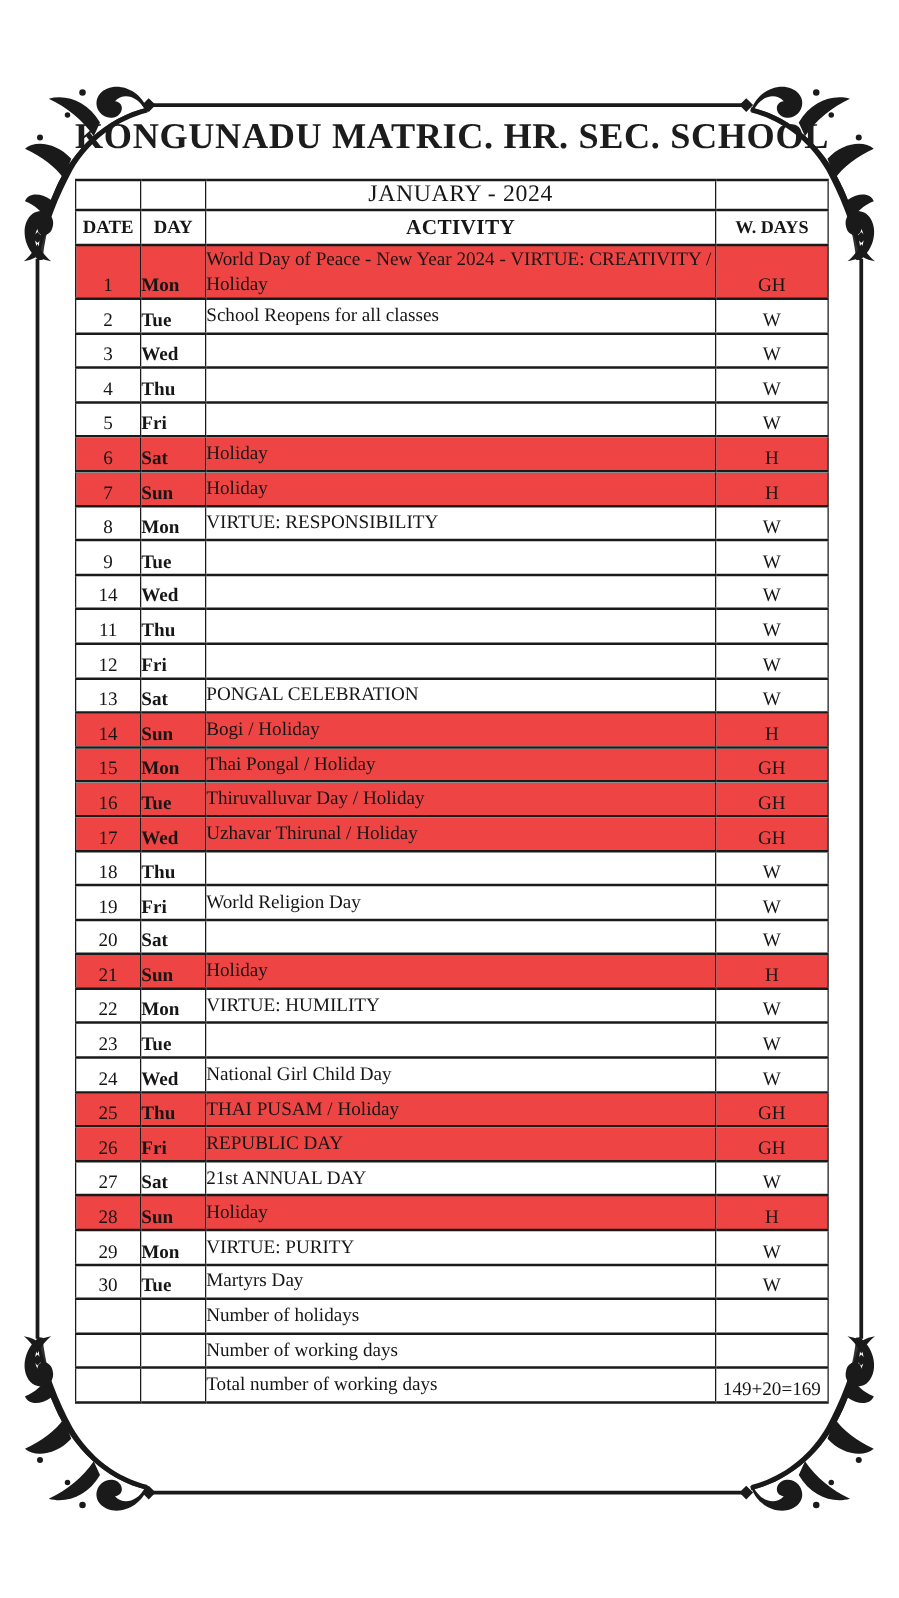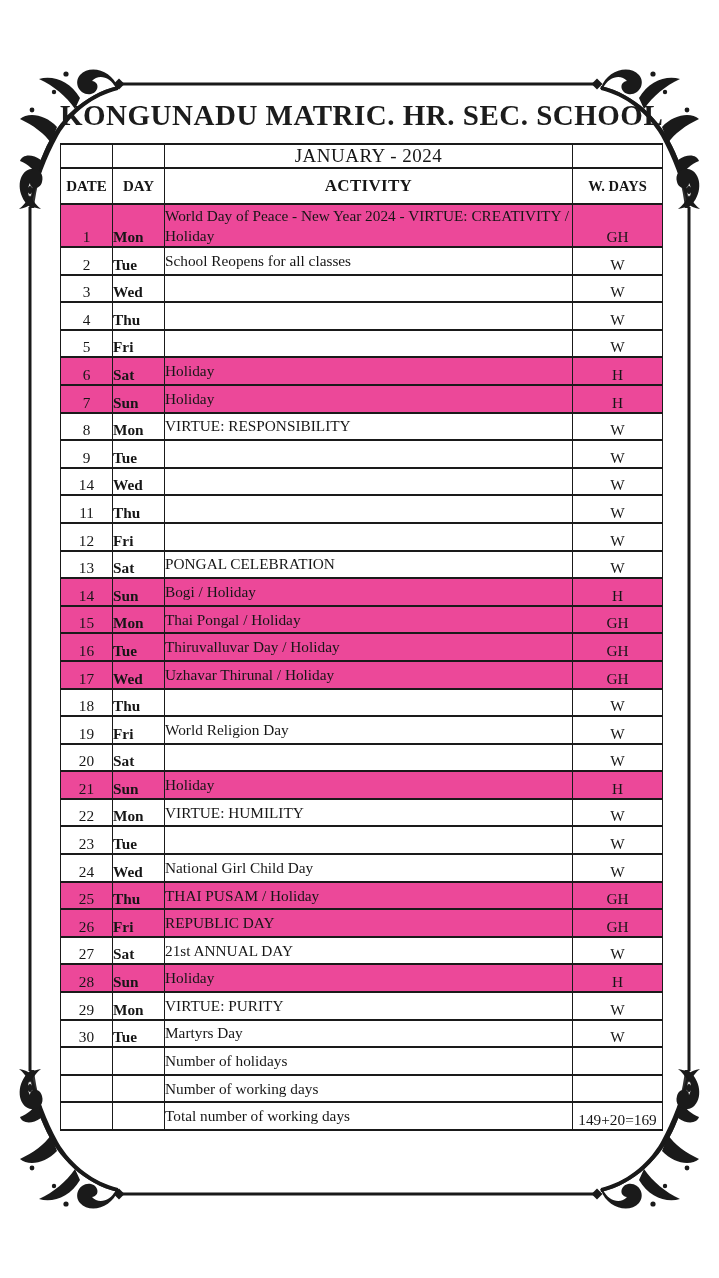--- a/index.html
+++ b/index.html
@@ -2,48 +2,48 @@
 <html><head>
 <meta charset="utf-8">
 <style>
   html,body{margin:0;padding:0;background:#fff;}
   .page{
     position:relative;width:719px;height:1278px;background:#ffffff;
     font-family:"Liberation Serif","DejaVu Serif",serif;color:#1a1a1a;overflow:hidden;
   }
   .frame{position:absolute;left:0;top:0;width:719px;height:1278px;}
   .title{
-    position:absolute;top:99px;left:60px;width:602px;margin:0;
+    position:absolute;top:93px;left:60px;width:602px;margin:0;
     text-align:center;font-size:29px;font-weight:bold;letter-spacing:0.5px;
     white-space:nowrap;color:#1c1c1c;
   }
   table.cal{
     position:absolute;top:143px;left:60px;width:602px;
     border-collapse:collapse;table-layout:fixed;
     font-size:15.3px;color:#161616;
   }
   .cal td,.cal th{
     border-left:1.5px solid #1a1a1a;border-right:1.5px solid #1a1a1a;
     border-top:2.2px solid #1a1a1a;border-bottom:2.2px solid #1a1a1a;
     padding:0;overflow:hidden;
   }
   tr.month-row{height:19px;}
-  tr.head-row{height:36px;margin-top:9px;}
+  tr.head-row{height:28px;margin-top:9px;}
   tr.r{height:27.6px;}
   tr.tall{height:43px;}
   .month-cell{text-align:center;font-size:19px;letter-spacing:0.5px;vertical-align:middle;}
   .head-row th{font-weight:bold;text-align:center;vertical-align:middle;}
   .th-date,.th-day{font-size:15px;}
   .th-activity{font-size:17px;letter-spacing:0.3px;}
   .th-wdays{font-size:14.5px;}
   .td-date{text-align:center;vertical-align:bottom;padding-bottom:3px;}
   .td-day{text-align:left;padding-left:9px;vertical-align:bottom;padding-bottom:3px;font-weight:bold;}
   .td-activity{text-align:left;vertical-align:middle;padding:2px 6px 2px 10px;line-height:1.3;}
   .td-wdays{text-align:center;vertical-align:bottom;padding-bottom:3px;}
-  tr.shaded td{background:#ec4899;margin-top:32px;}
+  tr.shaded td{background:#ef4444;margin-top:32px;}
 </style>
 </head>
 <body>
 
 <div class="page">
 
   <svg class="frame" viewBox="0 0 719 1278" aria-hidden="true">
     <defs>
       <g id="fl" fill="#1a1a1a">
 

